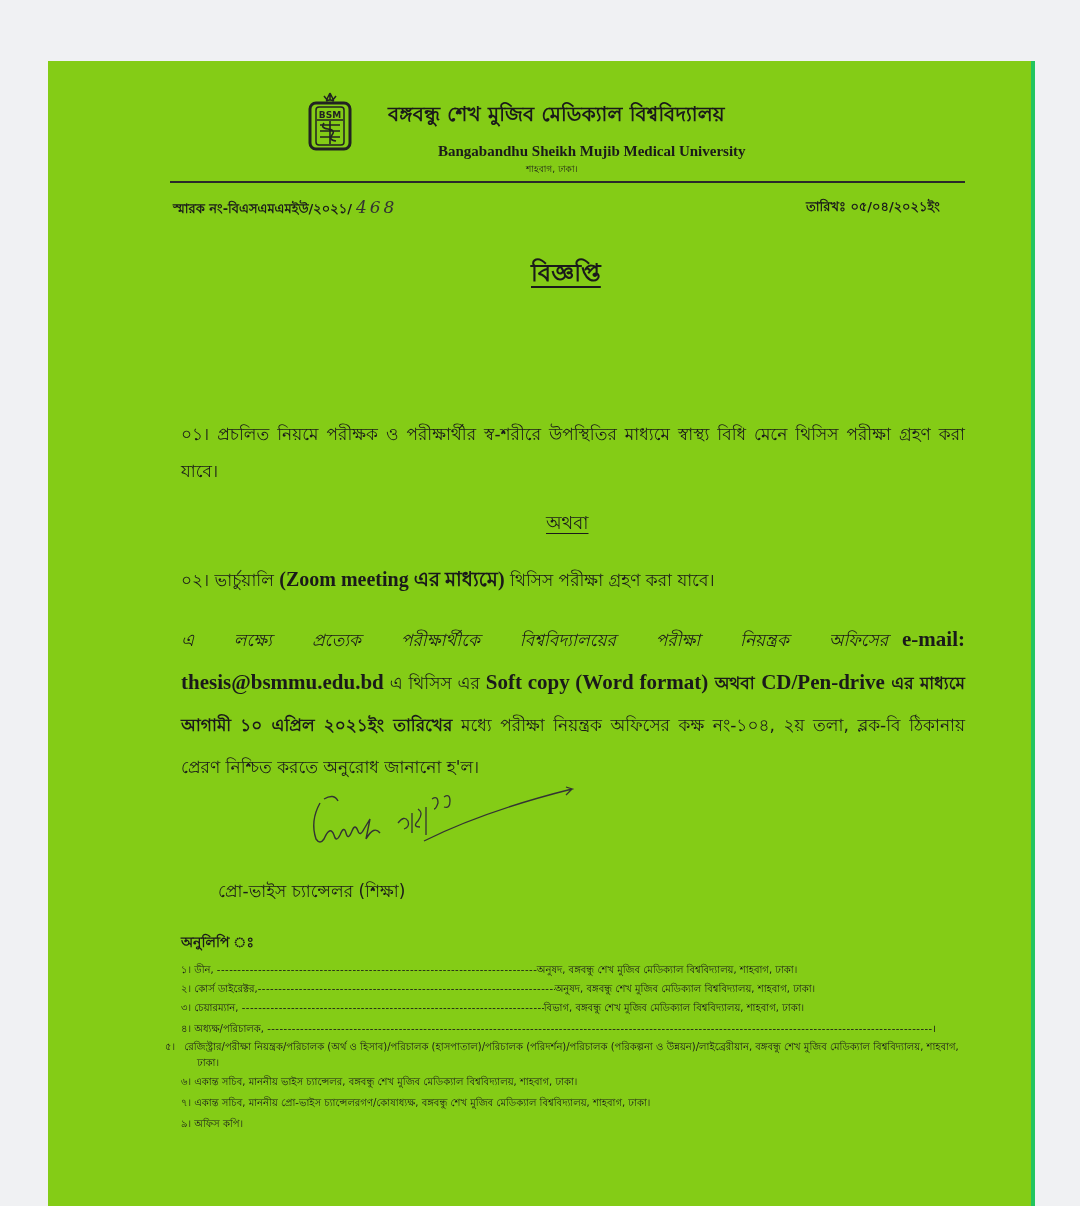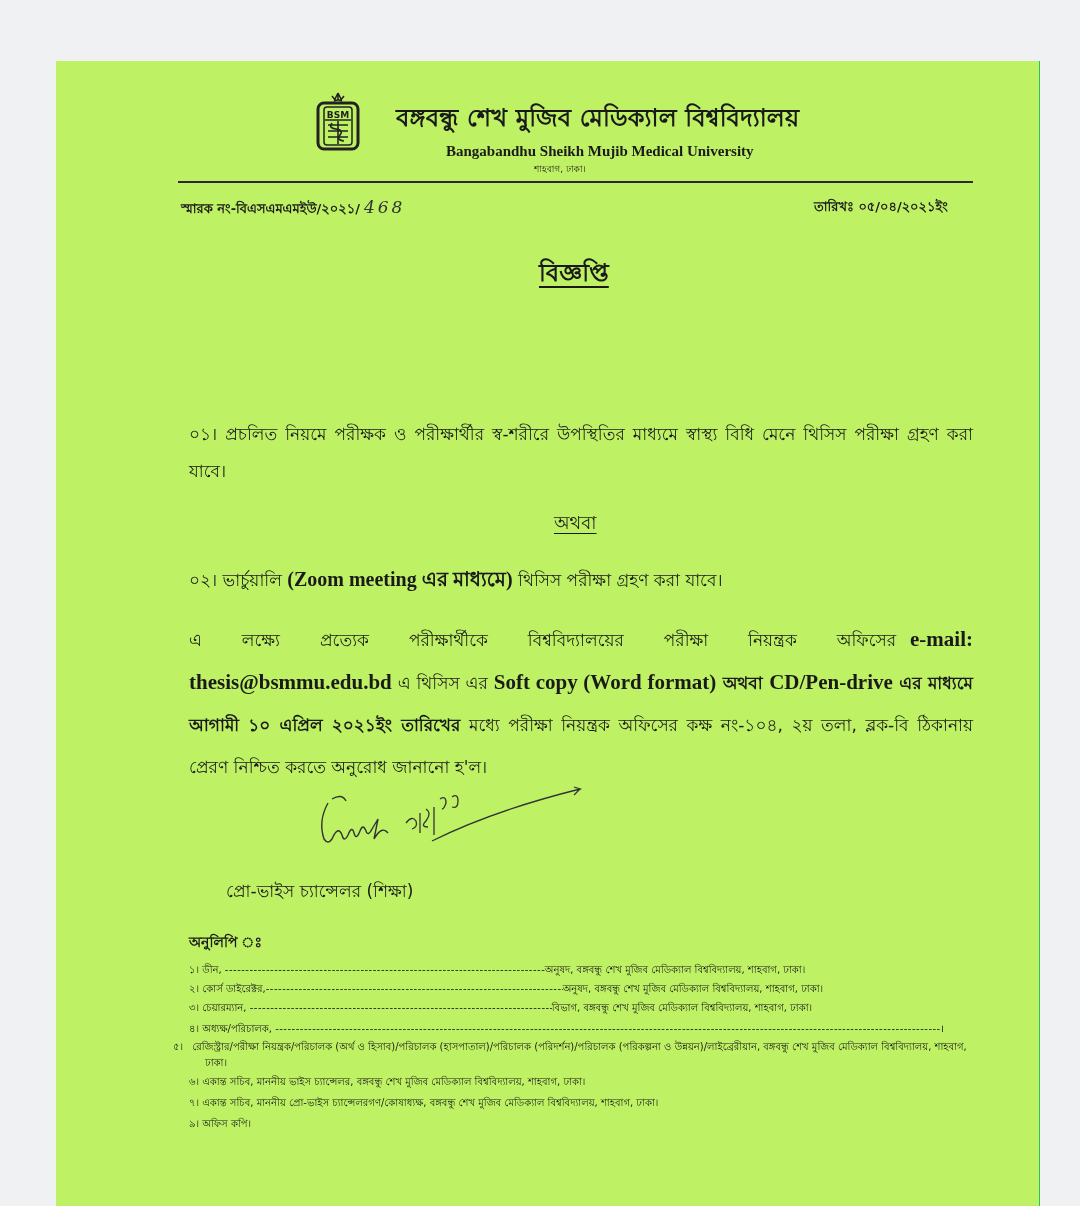--- a/index.html
+++ b/index.html
@@ -14,33 +14,32 @@
       position: relative;
       font-family: "DejaVu Sans", sans-serif;
       color: #1a1a1a;
     }
     .page {
       position: absolute;
       left: 48px;
       top: 61px;
       width: 983px;
       height: 1145px;
-      background: #bef264;
-      border-right: 1px solid #22c55e;
-      margin-left: 8px;
+      background: #84cc16;
+      border-right: 4px solid #22c55e;
     }
     .abs { position: absolute; }
 
     
     .logo {
       left: 254px; top: 30px; width: 56px; height: 60px;
     }
     .uni-bn {
       left: 340px; top: 38px;
-      font-size: 24px; font-weight: bold; letter-spacing: 0.2px;
+      font-size: 20px; font-weight: bold; letter-spacing: 0.2px;
       white-space: nowrap;
     }
     .uni-en {
       left: 390px; top: 82px;
       font-family: Liberation Serif, serif;
       font-size: 15px; font-weight: bold;
       white-space: nowrap;
     }
     .uni-loc {
       left: 478px; top: 101px;
@@ -86,21 +85,21 @@
       white-space: nowrap;
     }
     .p-two { top: 500px; }
     .p-main {
       top: 557px; line-height: 42px; text-align: justify;
     }
     .en-bold {
       font-family: "Liberation Serif", serif;
       font-weight: bold; font-size: 21px;
     }
-    .spread { word-spacing: 26px; }
+    .spread { word-spacing: 26px; font-style: italic; }
 
     
     .signature {
       left: 250px; top: 722px; width: 280px; height: 70px;
     }
     .signer-name {
       left: 133px; top: 786px;
       font-size: 17px; font-weight: bold; white-space: nowrap;
     }
     .signer-title {

